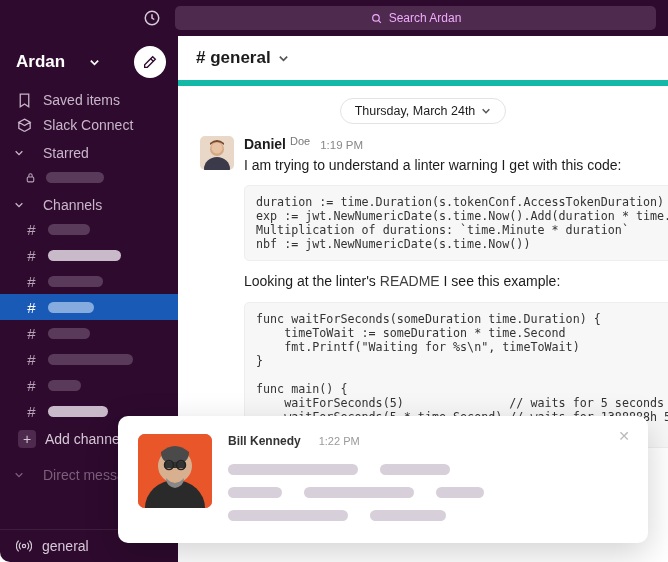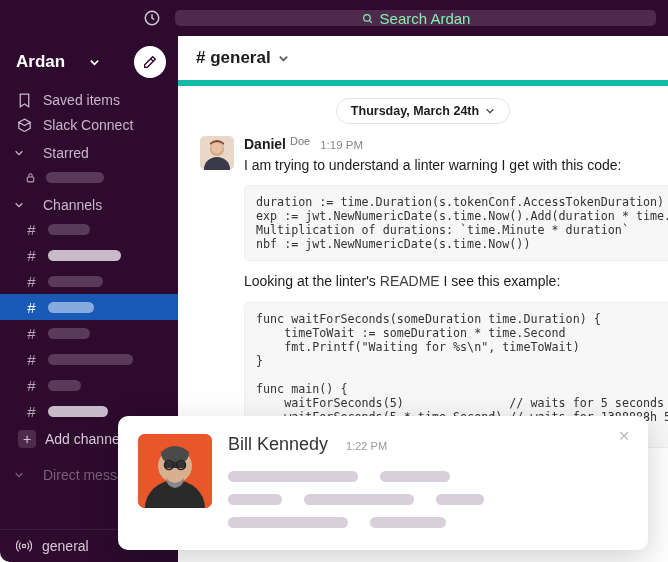--- a/index.html
+++ b/index.html
@@ -1,21 +1,21 @@
 <!DOCTYPE html>
 <html><head>
   <meta charset="utf-8">
   <style>
     * { margin: 0; padding: 0; box-sizing: border-box; font-family: -apple-system, BlinkMacSystemFont, "Segoe UI", Helvetica, Arial, sans-serif; }
     body { width: 668px; height: 562px; overflow: hidden; background: #fff; position: relative; }
     .app { display: flex; flex-direction: column; height: 100%; }
     .topbar { height: 36px; background: #2d0a2e; display: flex; align-items: center; padding: 0 12px; }
     .topbar-spacer { width: 163px; display: flex; justify-content: flex-end; padding-right: 14px; }
     .history-icon { color: #d6c9d6; width: 18px; height: 18px; }
-    .searchbar { flex: 1; height: 16px; background: #4d2a4e; border-radius: 5px; display: flex; align-items: center; justify-content: center; color: #86efac; font-size: 15px; }
+    .searchbar { flex: 1; height: 24px; background: #4d2a4e; border-radius: 5px; display: flex; align-items: center; justify-content: center; color: #f0abfc; font-size: 12px; }
     .searchbar svg { width: 13px; height: 13px; margin-right: 6px; }
     .body { display: flex; flex: 1; overflow: hidden; }
     .sidebar { width: 178px; background: #2d0a2e; color: #d6c9d6; font-size: 14px; display: flex; flex-direction: column; border-radius: 0 0 0 10px; }
     .ws-header { display: flex; align-items: center; justify-content: space-between; padding: 10px 12px 10px 16px; }
     .ws-name { color: #fff; font-weight: 800; font-size: 17px; display: flex; align-items: center; gap: 24px; }
     .compose-btn { width: 32px; height: 32px; border-radius: 50%; background: #fff; display: flex; align-items: center; justify-content: center; }
     .nav-item { display: flex; align-items: flex-start; gap: 10px; padding: 4px 16px; font-size: 14px; color: #c9b6c9; }
     .nav-item svg { width: 17px; height: 17px; flex:0 0 17px; }
     .section-head { display: flex; align-items: center; gap: 19px; padding: 7px 26px 3px 14px; font-size: 14px; color: #c9b6c9; }
     .caret { width: 10px; height: 10px; }
@@ -27,36 +27,36 @@
     .pill { height: 11px; border-radius: 8px; background: #5a3a5b; }
     .pill.light { background: #c9bac9; }
     .pill.blue { background: #86acdf; }
     .add-row { display: flex; align-items: center; gap: 9px; padding: 6px 10px 6px 18px; }
     .plus-box { width: 18px; height: 18px; border-radius: 4px; background: #4d2a4e; display: flex; align-items: center; justify-content: center; color: #d6c9d6; font-size: 14px; }
     .broadcast { display:flex;align-items:center;gap:10px; padding: 8px 16px; border-top: 1px solid #3e1e3f; margin-top: 2px;}
     .main { flex: 1; background: #fff; display: flex; flex-direction: column; overflow: hidden; }
     .ch-header { height: 50px; display: flex; align-items: center; padding: 0 18px; border-bottom: 6px solid #14b8a6; font-weight: 700; font-size: 17px; color: #1d1c1d; }
     .ch-header .sm-caret{ margin-left:7px; }
     .msgs { flex: 1; overflow: hidden; padding: 8px 0 0 0; position: relative; }
-    .date-pill { margin: 4px auto 12px auto; width: max-content; padding: 5px 14px; border: 1px solid #e3e3e3; border-radius: 20px; font-size: 12.5px; font-weight: 700; color: #1d1c1d; display: flex; align-items: center; gap: 6px; background:#fff; }
+    .date-pill { margin: 4px auto 12px auto; width: max-content; padding: 5px 14px; border: 1px solid #e3e3e3; border-radius: 20px; font-size: 12.5px; font-weight: 400; color: #1d1c1d; display: flex; align-items: center; gap: 6px; background:#fff; }
     .msg { display: flex; gap: 10px; padding: 0 22px 8px 22px; }
     .avatar { width: 34px; height: 34px; border-radius: 5px; flex: 0 0 34px; overflow: hidden; }
     .msg-body { flex: 1; font-size: 14px; color: #1d1c1d; }
     .msg-head { display: flex; align-items: baseline; gap: 10px; }
     .uname { font-weight: 800; font-size: 14px; }
     .surname { font-weight: 400; font-size: 11px; color: #777; position: relative; top: -4px; margin-left: -6px;}
     .ts { font-size: 11.5px; color: #888; }
     .msg-text { margin-top: 3px; line-height: 1.45; }
     .codeblk { margin: 10px 0 10px 0; background: #f7f7f7; border: 1px solid #eee; border-radius: 5px; padding: 9px 11px; font-family: ui-monospace, Menlo, Consolas, monospace; font-size: 11.7px; color: #333; white-space: pre; overflow-x: auto; }
     .link { color: #404040; }
     .popup { position: absolute; left: 118px; top: 416px; width: 530px; background: #fff; border-radius: 10px; box-shadow: 0 10px 34px rgba(0,0,0,0.18); padding: 18px 20px 22px 20px; display: flex; gap: 16px; }
     .popup-av { width: 74px; height: 74px; border-radius: 7px; flex: 0 0 74px; background: #e8562a; overflow: hidden; }
     .popup-body { flex: 1; }
     .popup-head { display: flex; align-items: baseline; gap: 18px; }
-    .popup-name { font-weight: 400; font-size: 18px; color: #333; }
+    .popup-name { font-weight: 700; font-size: 12px; color: #333; }
     .popup-ts { font-size: 11px; color: #9a9a9a; }
     .ghost-row { display: flex; gap: 22px; margin-top: 12px; }
     .ghost { height: 11px; border-radius: 7px; background: #d7cfd9; }
     .close-x { position: absolute; right: 18px; top: 12px; color: #bbb; font-size: 14px; }
     .dm-head { color: #7c5f7c; }
   </style>
 </head>
 <body>
 
 <div class="app">

